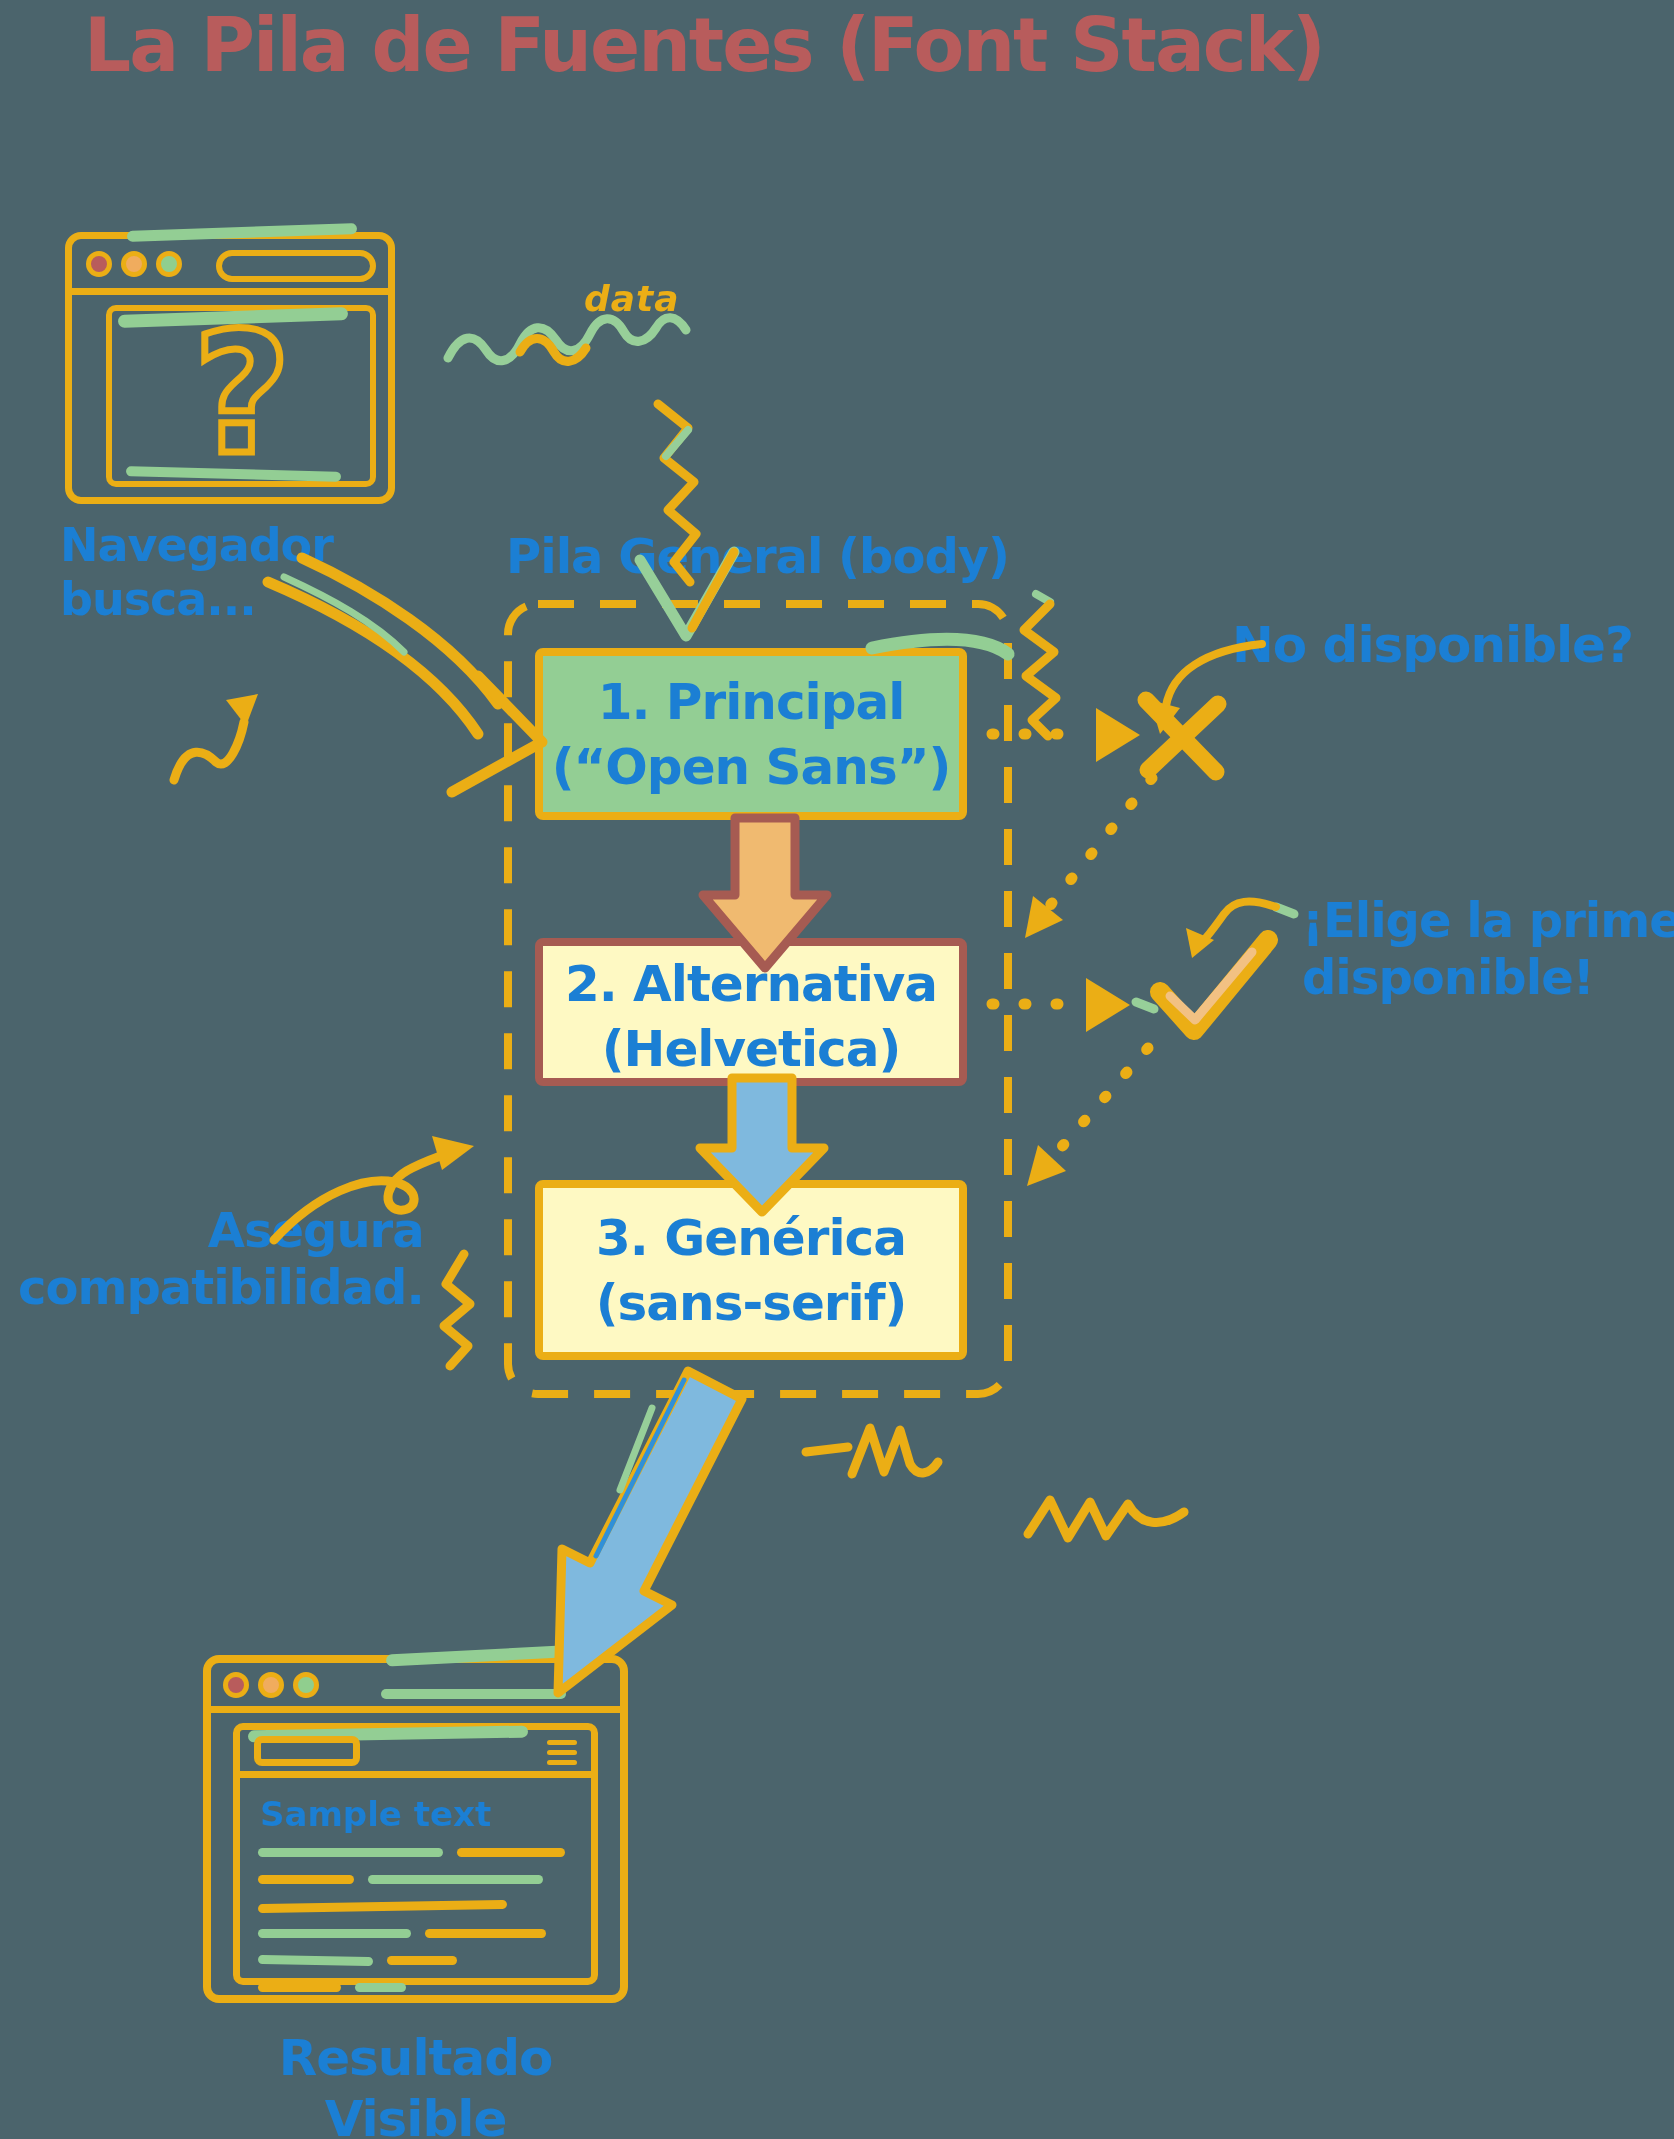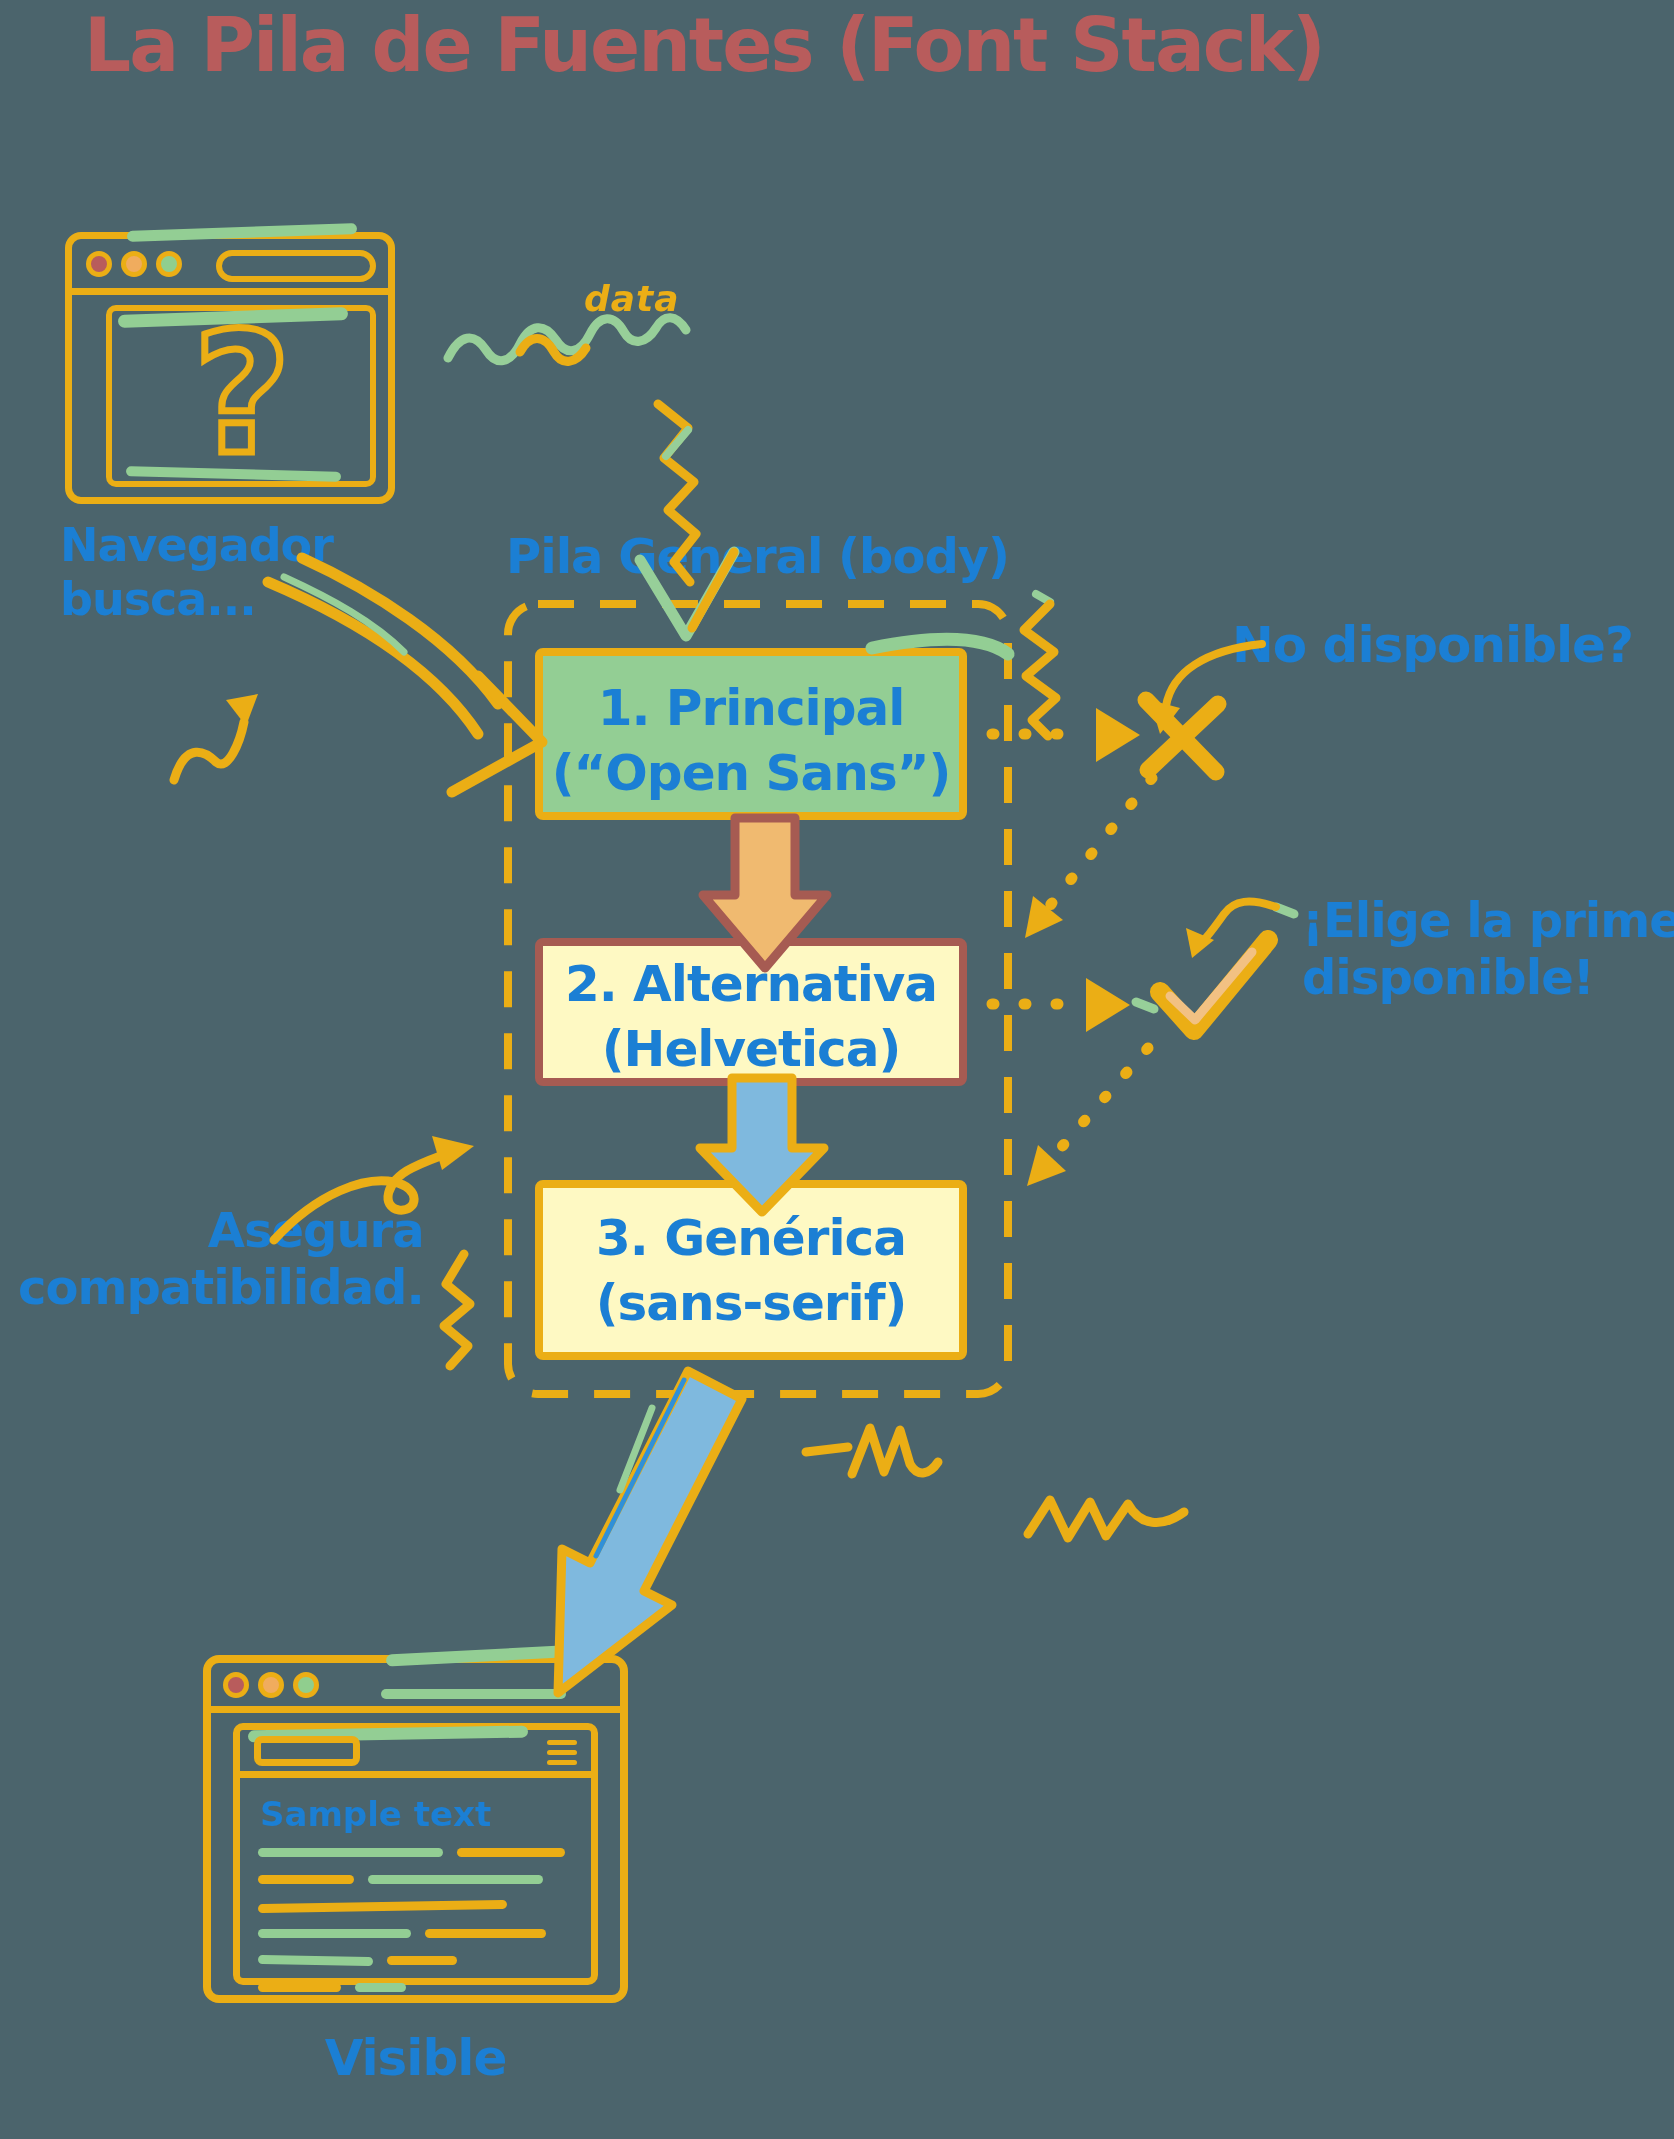--- a/index.html
+++ b/index.html
@@ -23,21 +23,21 @@
   
   .browser{border:7px solid var(--yellow);border-radius:16px;}
   .b-top{position:absolute;left:0;right:0;top:0;border-bottom:7px solid var(--yellow);display:flex;align-items:center;}
   .dot{border-radius:50%;border:5px solid var(--yellow);width:26px;height:26px;margin-right:9px;}
   .pill{border:6px solid var(--yellow);border-radius:16px;position:absolute;}
   .inner{position:absolute;border:6px solid var(--yellow);border-radius:10px;}
   .streak{position:absolute;background:var(--green);border-radius:7px;}
 
   
   .stack-box{position:absolute;left:535px;width:432px;border-radius:8px;text-align:center;
-    color:var(--blue);font-weight:bold;font-size:50px;line-height:1.3;letter-spacing:-1px;padding-top:20px;}
+    color:var(--blue);font-weight:bold;font-size:50px;line-height:1.3;letter-spacing:-1px;padding-top:14px;}
   .stack-box .sub{display:block;}
 
   .label-pila{left:505px;top:528px;width:505px;text-align:center;font-size:48px;}
   .nav-note{left:60px;top:518px;font-size:46px;}
   .orden-note{left:6px;top:806px;font-size:48px;}
   .compat-note{left:18px;top:1202px;font-size:48px;text-align:right;}
   .nodisp-note{left:1232px;top:616px;font-size:50px;white-space:nowrap;}
   .elige-note{left:1302px;top:892px;font-size:48px;white-space:nowrap;}
   .data-label{left:584px;top:262px;font-size:36px;font-weight:bold;font-style:italic;color:var(--yellow);letter-spacing:1px;margin-top:16px;}
 
@@ -153,20 +153,21 @@
           </div>
         <div class="tline">
             <span style="width:26%;background:var(--yellow);"></span>
             <span style="width:16%;background:var(--green);"></span>
           </div>
       </div>
     </div>
   </div>
 
   <div class="abs blue-note result-caption">
+    <div>Resultado</div>
     <div>Visible</div>
   </div>
 
   <svg class="overlay" viewBox="0 0 1674 2139">
 
     <rect x="508" y="604" width="500" height="790" rx="30" fill="none" stroke="#EBAE15" stroke-width="8" stroke-dasharray="36 26"></rect>
 
     <path d="M872 648 Q972 628 1008 654" fill="none" stroke="#93CE94" stroke-width="13" stroke-linecap="round"></path>
 
     <text x="242" y="452" font-size="168" font-weight="bold" font-family="DejaVu Sans, Liberation Sans, sans-serif" text-anchor="middle" fill="none" stroke="#EBAE15" stroke-width="7">?</text>

